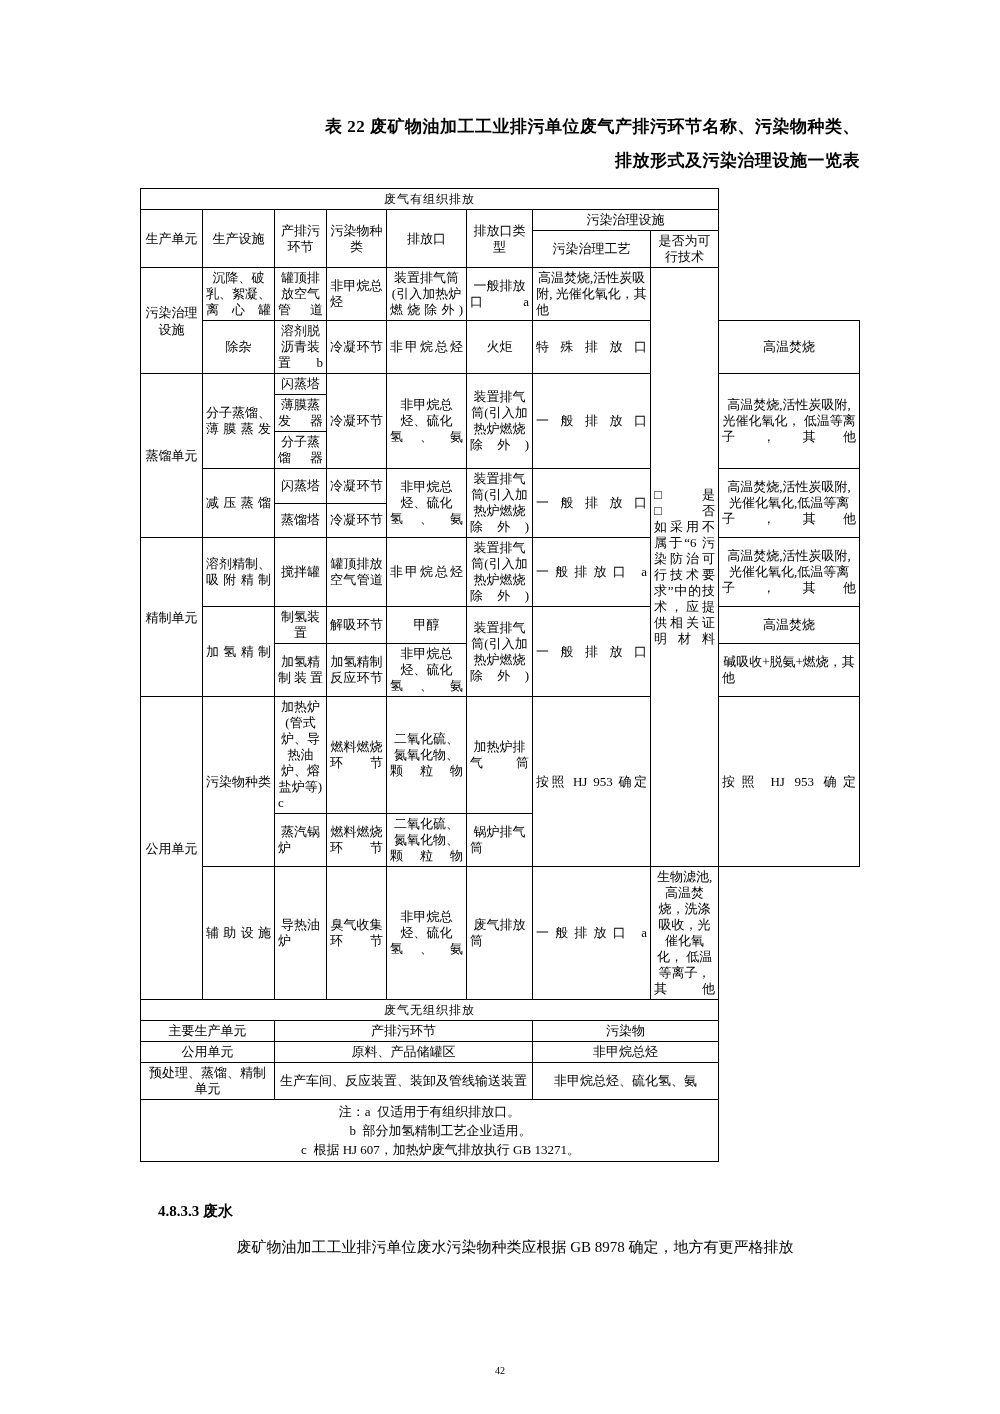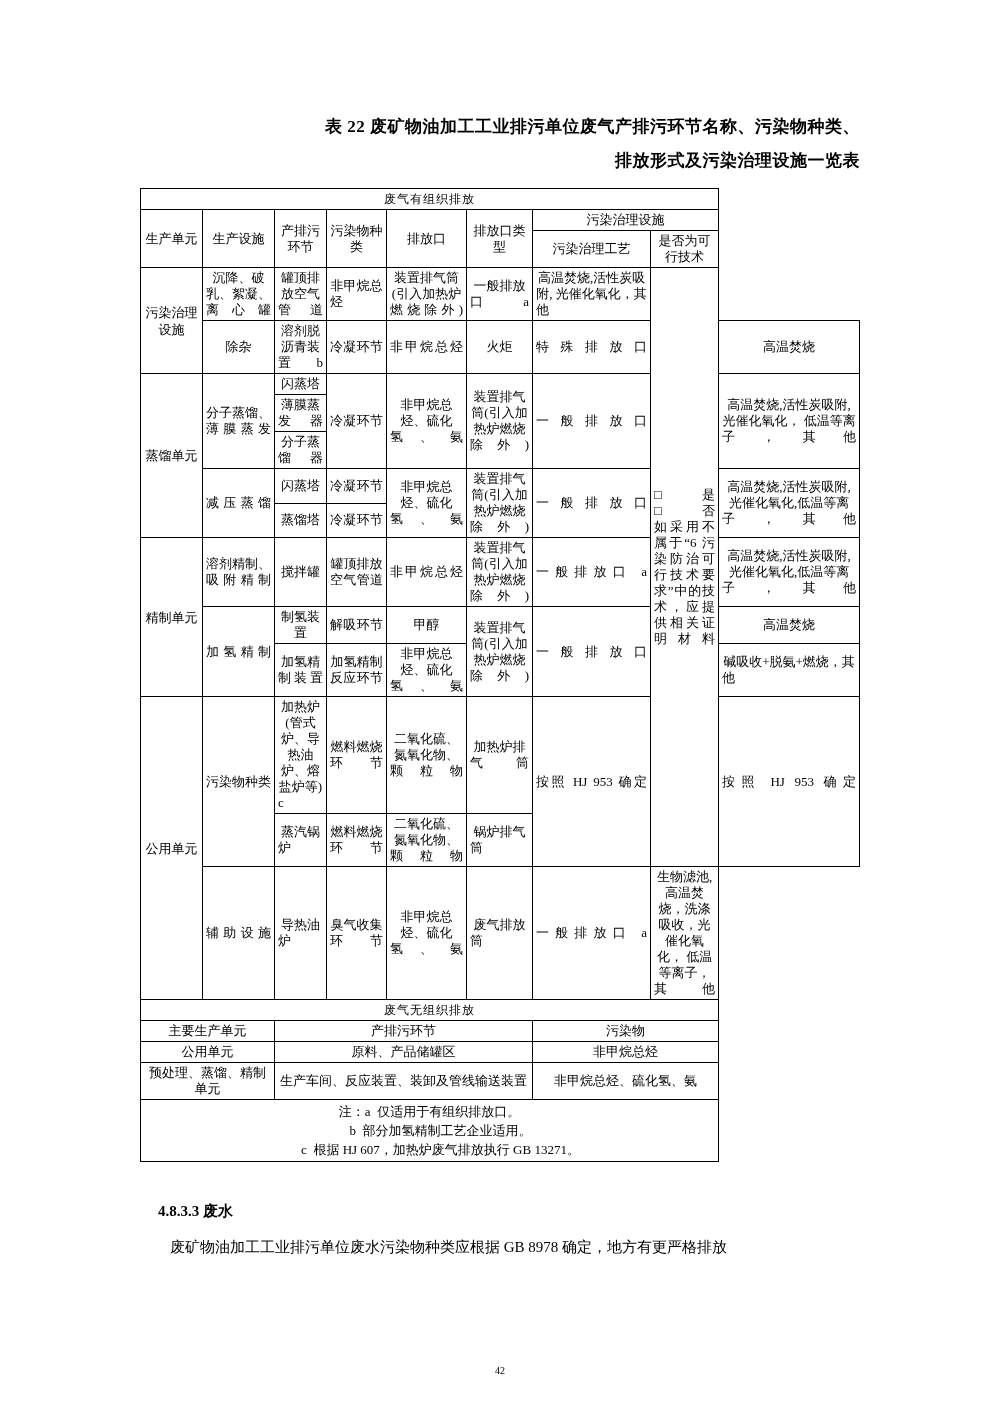--- a/index.html
+++ b/index.html
@@ -88,20 +88,21 @@
     font-size: 15px;
     font-weight: bold;
     margin: 34px 0 6px 18px;
   }
   .para {
     font-size: 15px;
     margin: 0 0 2px 0;
   }
   .para.indent {
     text-indent: 30px;
+    text-align: center;
   }
   .pagenum {
     position: absolute;
     bottom: 38px;
     left: 0;
     width: 1000px;
     text-align: center;
     font-size: 10px;
   }
   .vtext {

